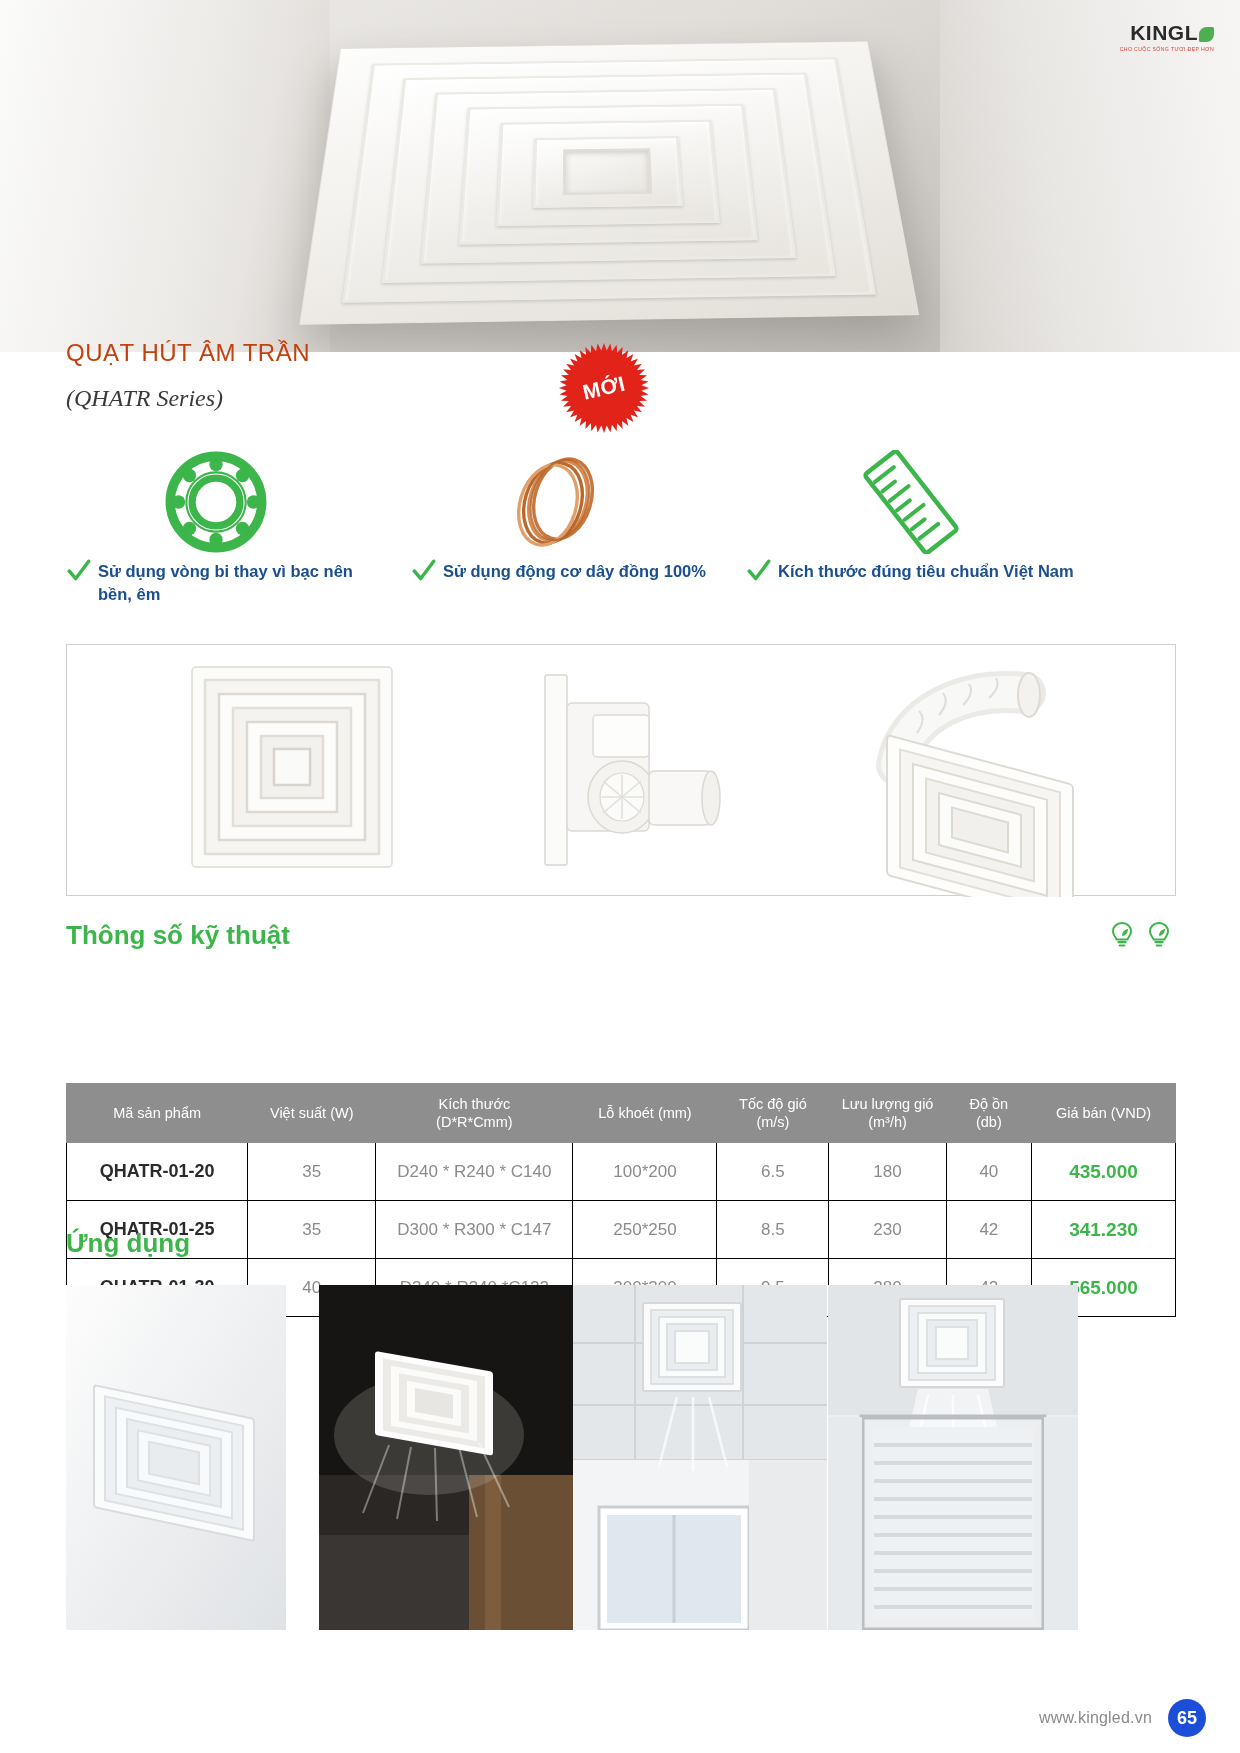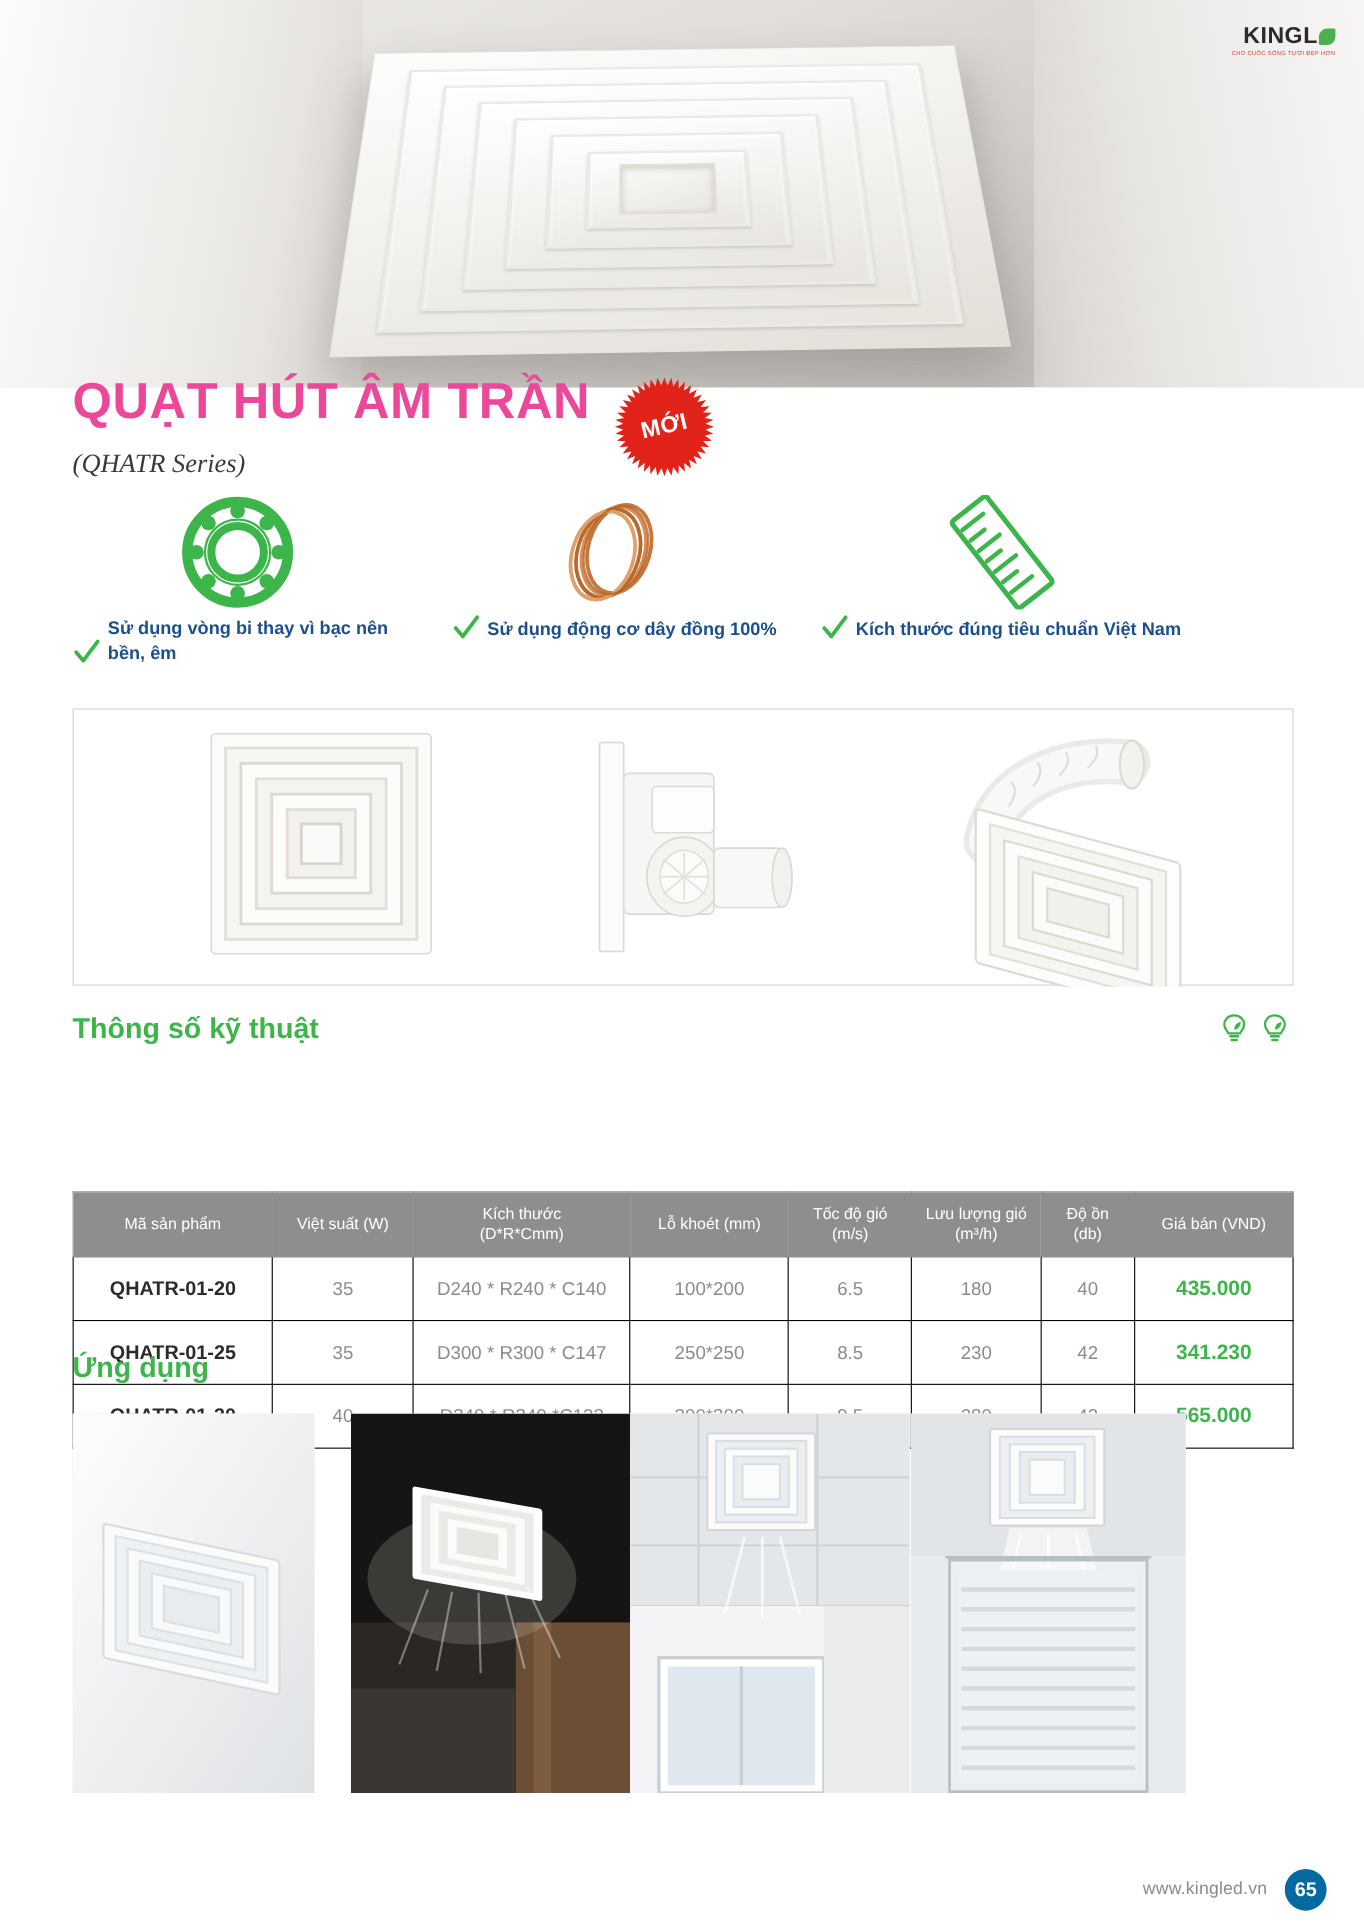--- a/index.html
+++ b/index.html
@@ -69,21 +69,21 @@
     background:#4caf50; vertical-align:-2px; margin-left:1px;
   }
   .logo-tag {
     font-size:5.2px; color:#e23b2e; letter-spacing:.35px; margin-top:3px;
     white-space:nowrap;
   }
 
   
   .title-block { position:absolute; left:66px; top:340px; }
   .title-main {
-    font-size:46px; font-weight:bold; color:#ec4899; letter-spacing:.5px;
+    font-size:24px; font-weight:normal; color:#c2410c; letter-spacing:.5px;
     line-height:1.08; white-space:nowrap;
   }
   .title-sub {
     font-size:24px; font-style:italic; color:#3a3a3a; margin-top:19px;
     font-family:"Liberation Serif", serif;
   }
 
   
   .badge-new {
     position:absolute; left:558px; top:343px; width:92px; height:90px;
@@ -93,21 +93,21 @@
     position:absolute; left:0; top:0; width:92px; height:90px;
     display:flex; align-items:center; justify-content:center;
     color:#ffffff; font-weight:bold; font-size:21px;
     transform:rotate(-13deg); letter-spacing:.5px;
   }
 
   
   .features { position:absolute; left:66px; top:452px; width:1110px; height:160px; }
   .feat { position:absolute; top:0; }
   .feat-icon { height:100px; display:flex; align-items:center; justify-content:center; }
-  .feat-row { display:flex; align-items:flex-end; margin-top:8px; }
+  .feat-row { display:flex; align-items:flex-start; margin-top:8px; }
   .check {
     flex:0 0 auto; width:26px; height:26px; margin-right:6px; margin-top:-2px;
   }
   .feat-text {
     font-size:16.5px; font-weight:bold; color:#1b4f8f; line-height:1.38;
   }
 
   
   .shotbox {
     position:absolute; left:66px; top:644px; width:1110px; height:252px;
@@ -148,21 +148,21 @@
   }
 
   
   .foot-url {
     position:absolute; right:88px; top:1709px;
     font-size:16px; color:#8a8a8a; letter-spacing:.2px;
   }
   .foot-page {
     position:absolute; right:34px; top:1699px;
     width:38px; height:38px; border-radius:50%;
-    background:#0369a1; color:#ffffff; font-size:18px; font-weight:bold;
+    background:#1d4ed8; color:#ffffff; font-size:18px; font-weight:bold;
     display:flex; align-items:center; justify-content:center;
   }
 </style>
 </head>
 <body>
 
 <div class="hero">
   <div class="hero-wall"></div>
   <div class="hero-shadowL"></div>
   <div class="hero-shadowR"></div>

